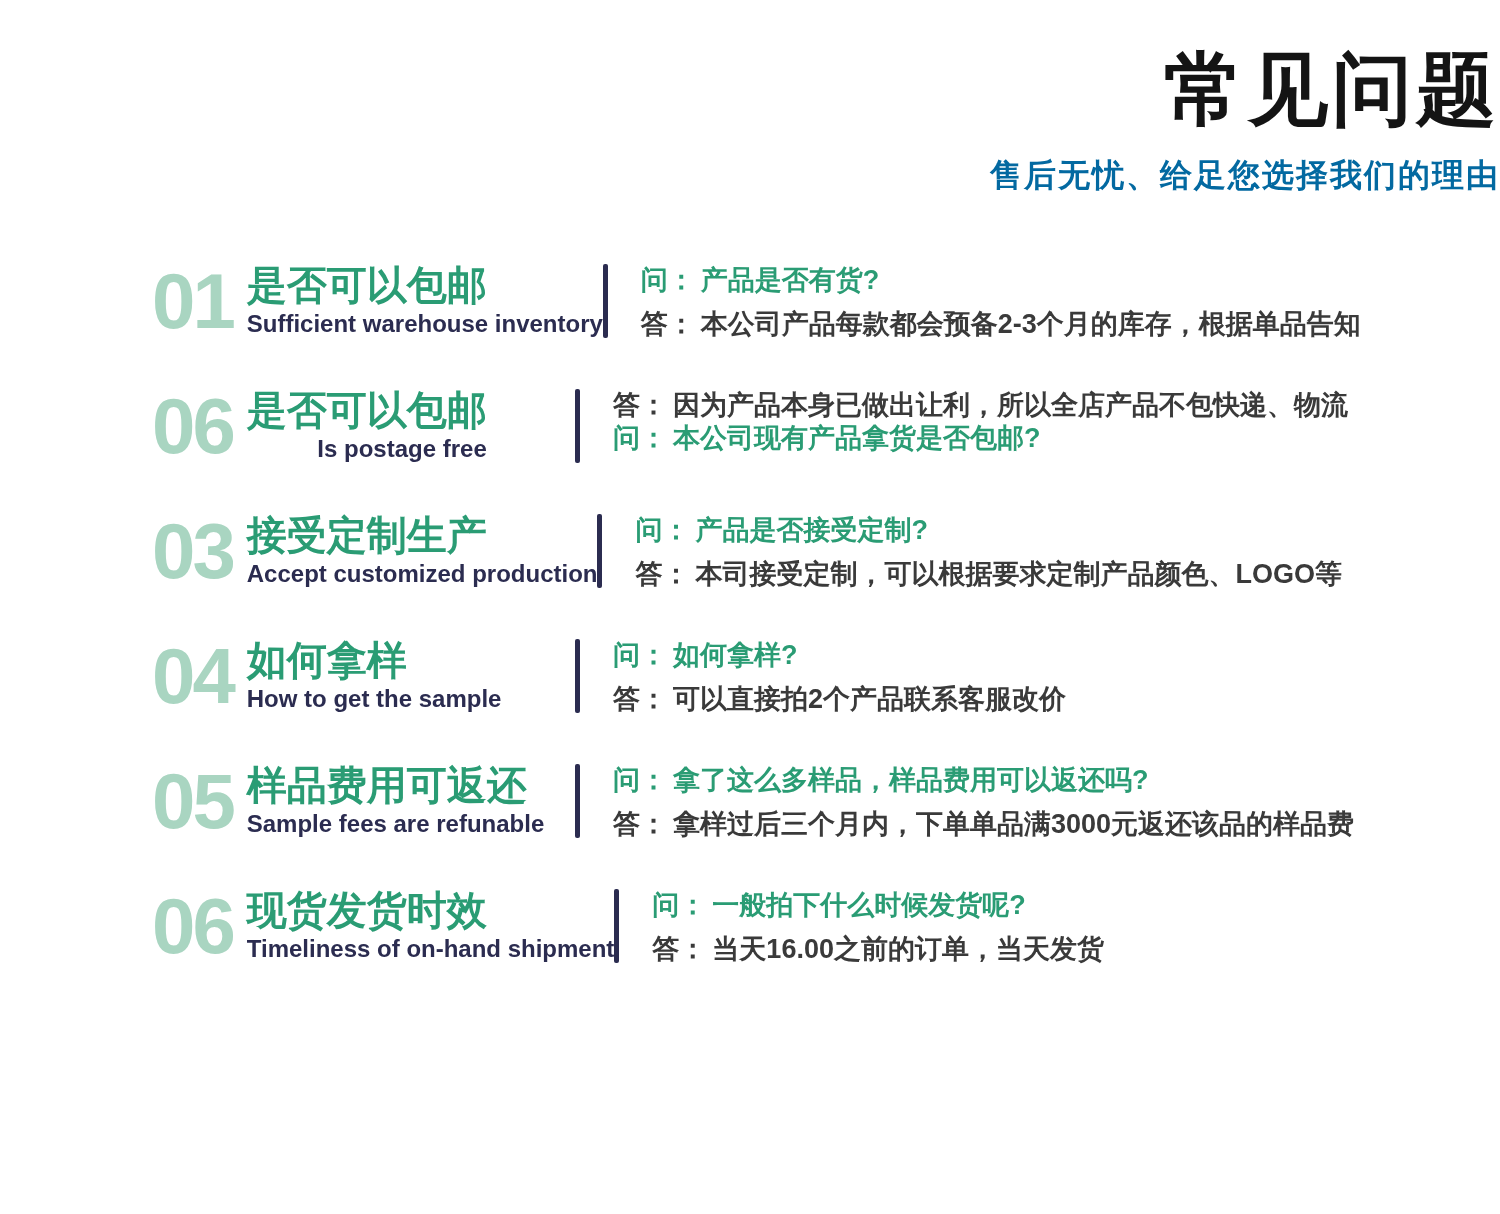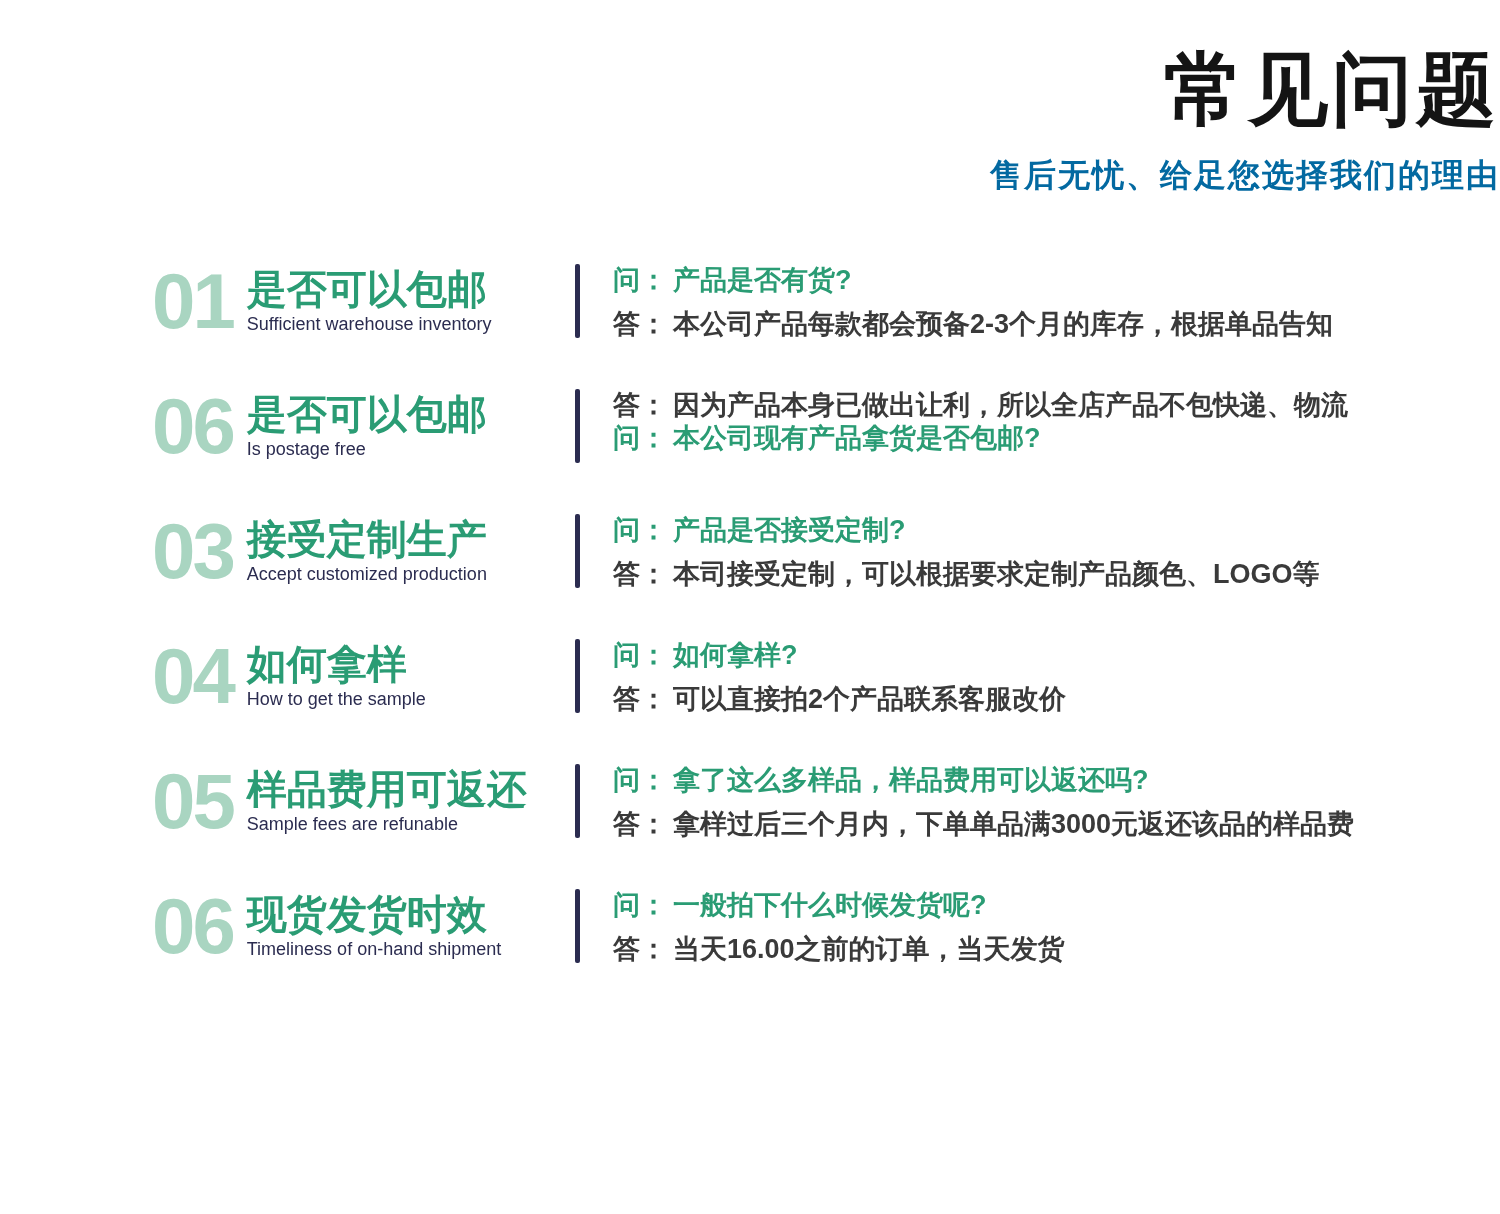--- a/index.html
+++ b/index.html
@@ -60,25 +60,26 @@
     flex-direction:column;
   }
   .item-title {
     font-size:40px;
     font-weight:bold;
     color:var(--accent_green);
     line-height:1.05;
     white-space:nowrap;
   }
   .item-subtitle {
-    font-size:18px;
-    font-weight:400;
+    font-size:24px;
+    font-weight:700;
     color:var(--navy);
     margin-top:4px;
     white-space:nowrap;
+    text-align:right;
   }
   .divider {
     flex:0 0 5px;
     height:74px;
     background:var(--navy);
     border-radius:2px;
   }
   .qa-block {
     margin-left:33px;
     padding-top:2px;

